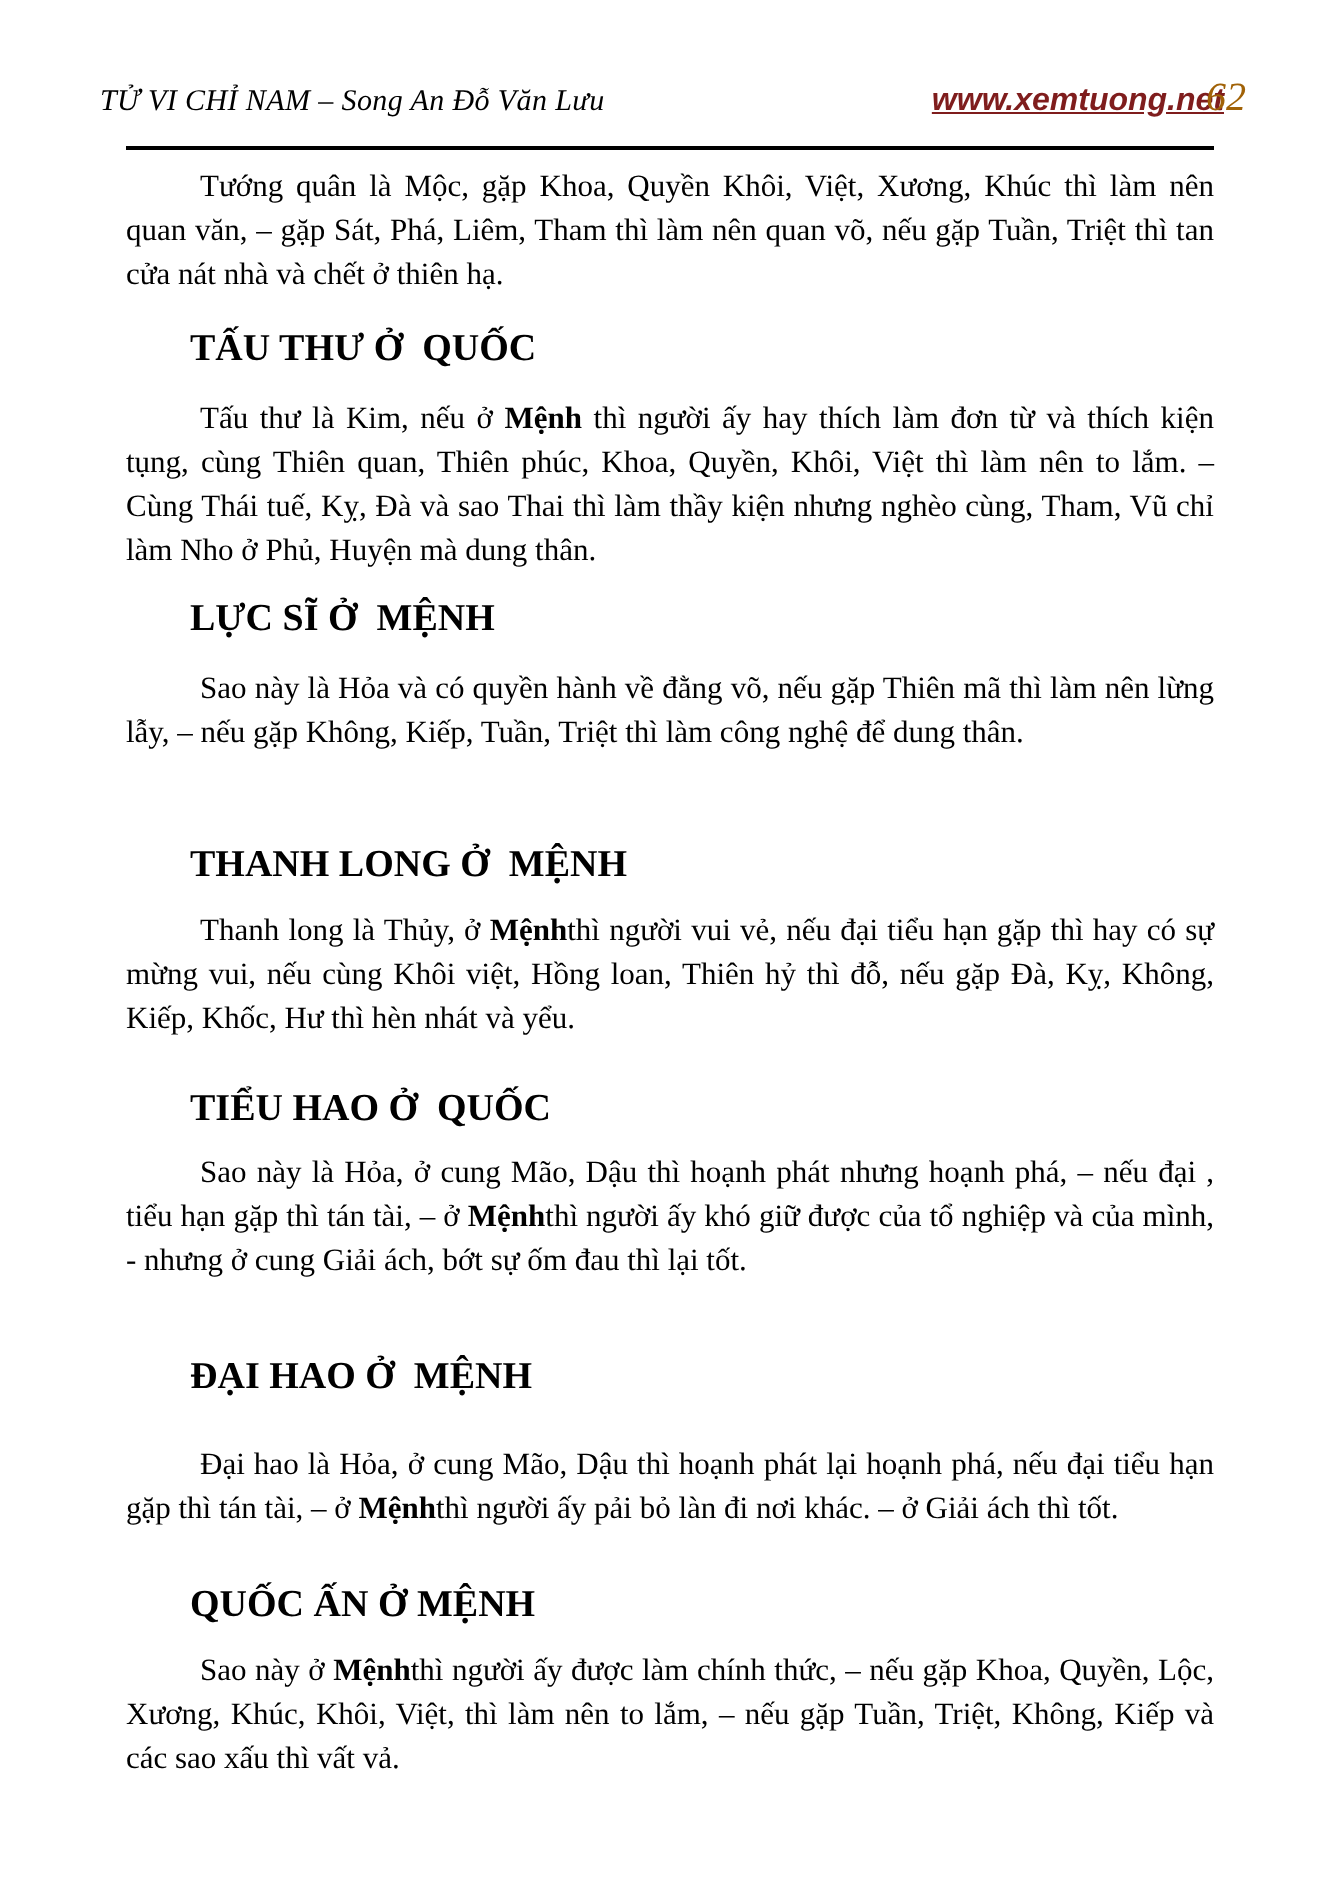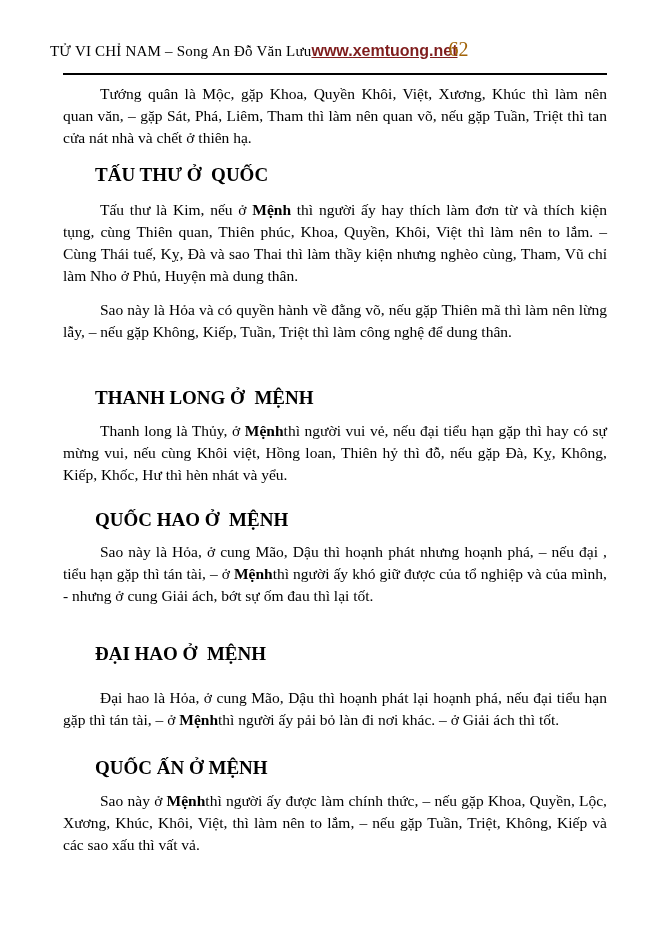--- a/index.html
+++ b/index.html
@@ -8,23 +8,24 @@
     width: 669px;
     height: 947px;
     background: #ffffff;
     color: #000000;
     font-family: "Liberation Serif", "DejaVu Serif", serif;
     overflow: hidden;
     box-sizing: border-box;
   }
   .header {
     display: flex;
-    justify-content: flex-start;
+    justify-content: space-between;
     align-items: baseline;
     margin: 38px 37px 0 50px;
+    font-style: italic;
   }
   .header-title {
     font-size: 15px;
     letter-spacing: 0.2px;
     white-space: nowrap;
   }
   .header-right { white-space: nowrap; }
   .site-link {
     font-family: "Liberation Sans", "DejaVu Sans", sans-serif;
     font-weight: bold;
@@ -77,26 +78,27 @@
 
   <hr class="rule">
 
   <div class="content">
 
     <p style="margin-top:8px"><span>Tướng quân là Mộc, gặp Khoa, Quyền Khôi, Việt, Xương, Khúc thì làm nên quan văn, – gặp Sát, Phá, Liêm, Tham thì làm nên quan võ, nếu gặp Tuần, Triệt thì tan cửa nát nhà và chết ở thiên hạ.</span><b></b><span></span></p>
 
     <h2 class="section-heading" style="margin-top:14px">TẤU THƯ Ở  QUỐC</h2>
     <p style="margin-top:12px"><span>Tấu thư là Kim, nếu ở </span><b>Mệnh</b><span> thì người ấy hay thích làm đơn từ và thích kiện tụng, cùng Thiên quan, Thiên phúc, Khoa, Quyền, Khôi, Việt thì làm nên to lắm. – Cùng Thái tuế, Kỵ, Đà và sao Thai thì làm thầy kiện nhưng nghèo cùng, Tham, Vũ chỉ làm Nho ở Phủ, Huyện mà dung thân.</span></p>
 
+    <h2 class="section-heading" style="margin-top:11px">LỰC SĨ Ở  MỆNH</h2>
     <p style="margin-top:12px"><span>Sao này là Hỏa và có quyền hành về đằng võ, nếu gặp Thiên mã thì làm nên lừng lẫy, – nếu gặp Không, Kiếp, Tuần, Triệt thì làm công nghệ để dung thân.</span><b></b><span></span></p>
 
     <h2 class="section-heading" style="margin-top:43px">THANH LONG Ở  MỆNH</h2>
     <p style="margin-top:10px"><span>Thanh long là Thủy, ở </span><b>Mệnh</b><span>thì người vui vẻ, nếu đại tiểu hạn gặp thì hay có sự mừng vui, nếu cùng Khôi việt, Hồng loan, Thiên hỷ thì đỗ, nếu gặp Đà, Kỵ, Không, Kiếp, Khốc, Hư thì hèn nhát và yểu.</span></p>
 
-    <h2 class="section-heading" style="margin-top:22px">QUỐC HAO Ở  MỆNH</h2>
+    <h2 class="section-heading" style="margin-top:22px">TIỂU HAO Ở  QUỐC</h2>
     <p style="margin-top:9px"><span>Sao này là Hỏa, ở cung Mão, Dậu thì hoạnh phát nhưng hoạnh phá, – nếu đại , tiểu hạn gặp thì tán tài, – ở </span><b>Mệnh</b><span>thì người ấy khó giữ được của tổ nghiệp và của mình, - nhưng ở cung Giải ách, bớt sự ốm đau thì lại tốt.</span></p>
 
     <h2 class="section-heading" style="margin-top:35px">ĐẠI HAO Ở  MỆNH</h2>
     <p style="margin-top:21px"><span>Đại hao là Hỏa, ở cung Mão, Dậu thì hoạnh phát lại hoạnh phá, nếu đại tiểu hạn gặp thì tán tài, – ở </span><b>Mệnh</b><span>thì người ấy pải bỏ làn đi nơi khác. – ở Giải ách thì tốt.</span></p>
 
     <h2 class="section-heading" style="margin-top:25px">QUỐC ẤN Ở MỆNH</h2>
     <p style="margin-top:10px"><span>Sao này ở </span><b>Mệnh</b><span>thì người ấy được làm chính thức, – nếu gặp Khoa, Quyền, Lộc, Xương, Khúc, Khôi, Việt, thì làm nên to lắm, – nếu gặp Tuần, Triệt, Không, Kiếp và các sao xấu thì vất vả.</span></p>
 
   </div>
 </div>

